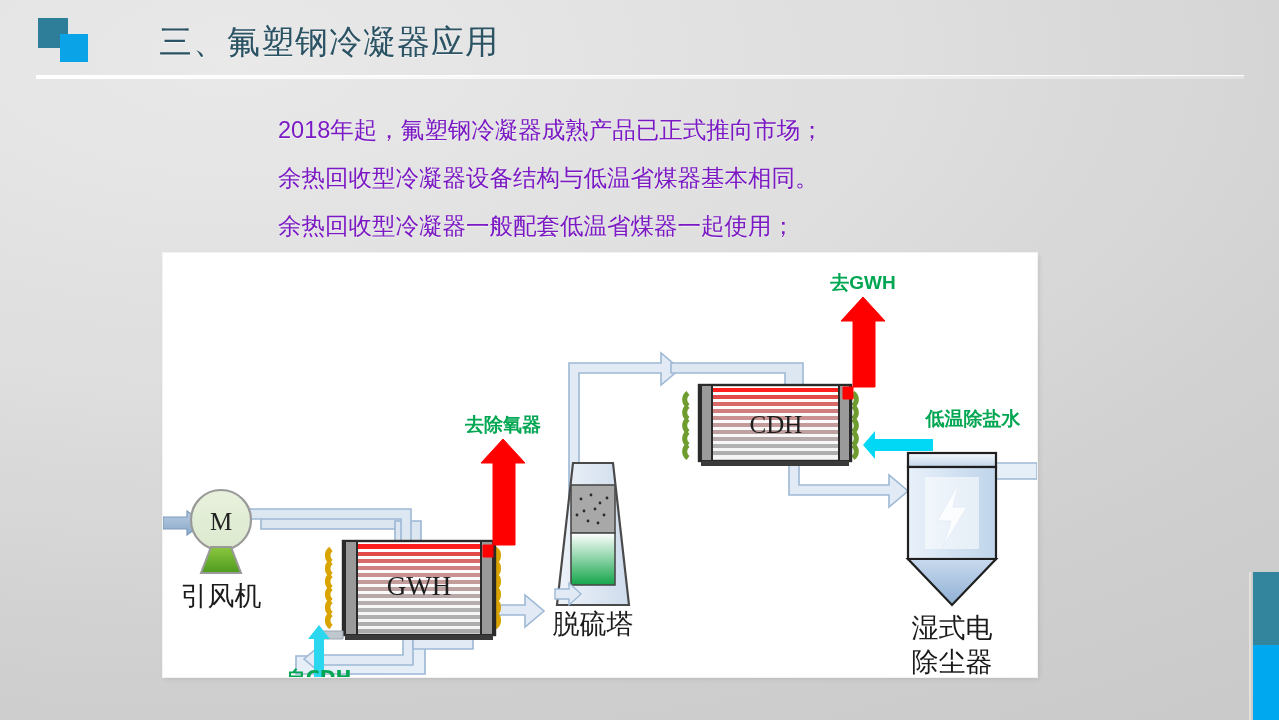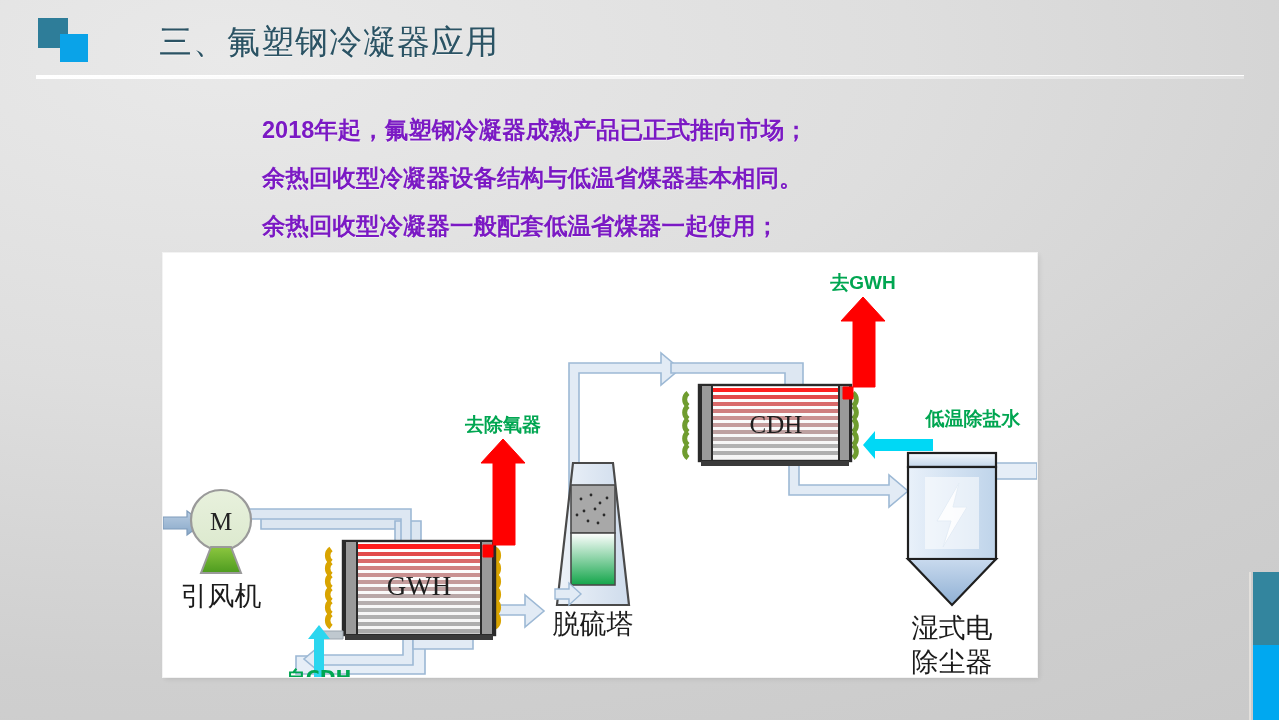--- a/index.html
+++ b/index.html
@@ -25,22 +25,22 @@
     text-shadow:0 1px 0 rgba(255,255,255,.5);
     margin-left:35px;
   }
   .title-rule{
     position:absolute;left:36px;top:75px;width:1208px;height:3px;
     background:linear-gradient(to right,#ffffff 0%,#f2f2f2 70%,#e2e2e2 100%);
     border-top:1px solid #ffffff;
   }
   
   .body-text{
-    position:absolute;left:262px;top:106px;width:800px;
-    color:#7b19c4;font-size:23.5px;font-weight:bold;line-height:48px;
+    position:absolute;left:278px;top:106px;width:800px;
+    color:#7b19c4;font-size:23.5px;font-weight:normal;line-height:48px;
     text-shadow:0 1px 0 rgba(255,255,255,.45);
   }
   .body-text div{white-space:nowrap;}
   
   .panel{
     position:absolute;left:163px;top:253px;width:874px;height:424px;
     background:#ffffff;
     box-shadow:0 0 0 1px #f3f3f3, 2px 2px 5px rgba(0,0,0,.10);
   }
   .panel svg{display:block;}

